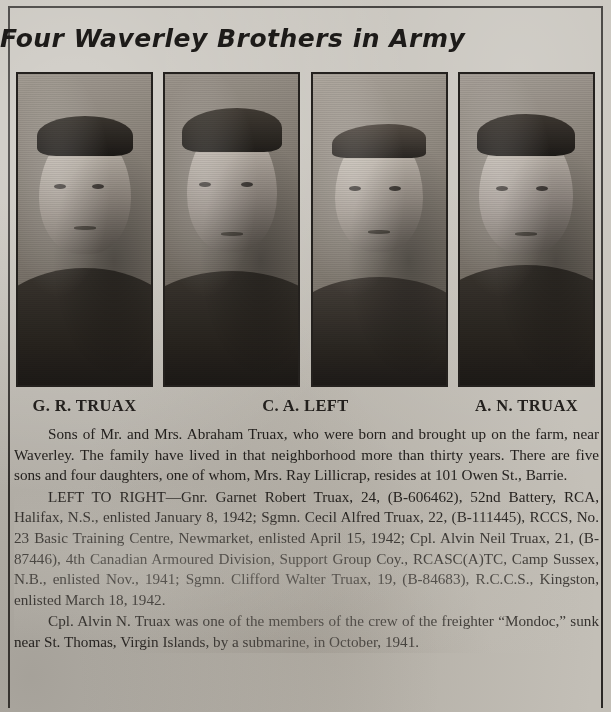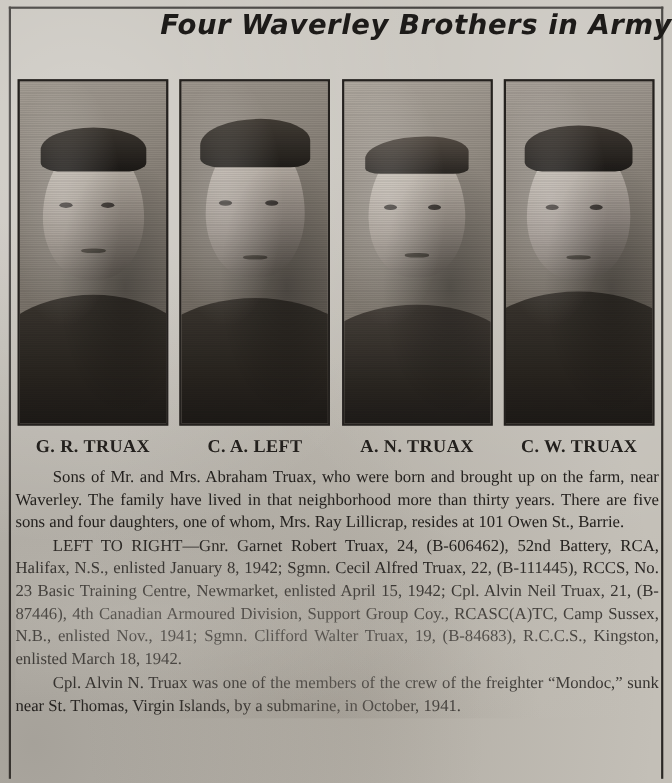--- a/index.html
+++ b/index.html
@@ -37,24 +37,24 @@
   .rule {
     position: absolute;
     background: #2a2724;
   }
   .rule-top    { left: 8px;  right: 8px; top: 6px;  height: 2px; }
   .rule-left   { left: 8px;  top: 6px;  bottom: 4px; width: 2px; }
   .rule-right  { right: 8px; top: 6px;  bottom: 4px; width: 2px; }
 
   .headline {
     position: absolute;
-    top: 8px;
+    top: 24px;
     left: 0;
     width: 611px;
-    text-align: right;
+    text-align: left;
     font-family: "DejaVu Sans", sans-serif;
     font-weight: bold;
     font-style: italic;
     font-size: 25px;
     letter-spacing: 0.5px;
     color: #1d1b19;
     z-index: 6;
   }
 
   .photos {
@@ -260,21 +260,20 @@
         <div class="p-grain"></div>
       </div>
     </div>
 
   </div>
 
   <div class="captions">
     <div class="caption">G. R. TRUAX</div>
     <div class="caption">C. A. LEFT</div>
     <div class="caption">A. N. TRUAX</div>
-    <div class="caption">C. W. TRUAX</div>
   </div>
 
   <div class="body-text">
     <p>Sons of Mr. and Mrs. Abraham Truax, who were born and brought up on the farm, near Waverley. The family have lived in that neighborhood more than thirty years. There are five sons and four daughters, one of whom, Mrs. Ray Lillicrap, resides at 101 Owen St., Barrie.</p>
     <p>LEFT TO RIGHT—Gnr. Garnet Robert Truax, 24, (B-606462), 52nd Battery, RCA, Halifax, N.S., enlisted January 8, 1942; Sgmn. Cecil Alfred Truax, 22, (B-111445), RCCS, No. 23 Basic Training Centre, Newmarket, enlisted April 15, 1942; Cpl. Alvin Neil Truax, 21, (B-87446), 4th Canadian Armoured Division, Support Group Coy., RCASC(A)TC, Camp Sussex, N.B., enlisted Nov., 1941; Sgmn. Clifford Walter Truax, 19, (B-84683), R.C.C.S., Kingston, enlisted March 18, 1942.</p>
     <p>Cpl. Alvin N. Truax was one of the members of the crew of the freighter “Mondoc,” sunk near St. Thomas, Virgin Islands, by a submarine, in October, 1941.</p>
     <div class="ink-fade"></div>
   </div>
 
 </div>

